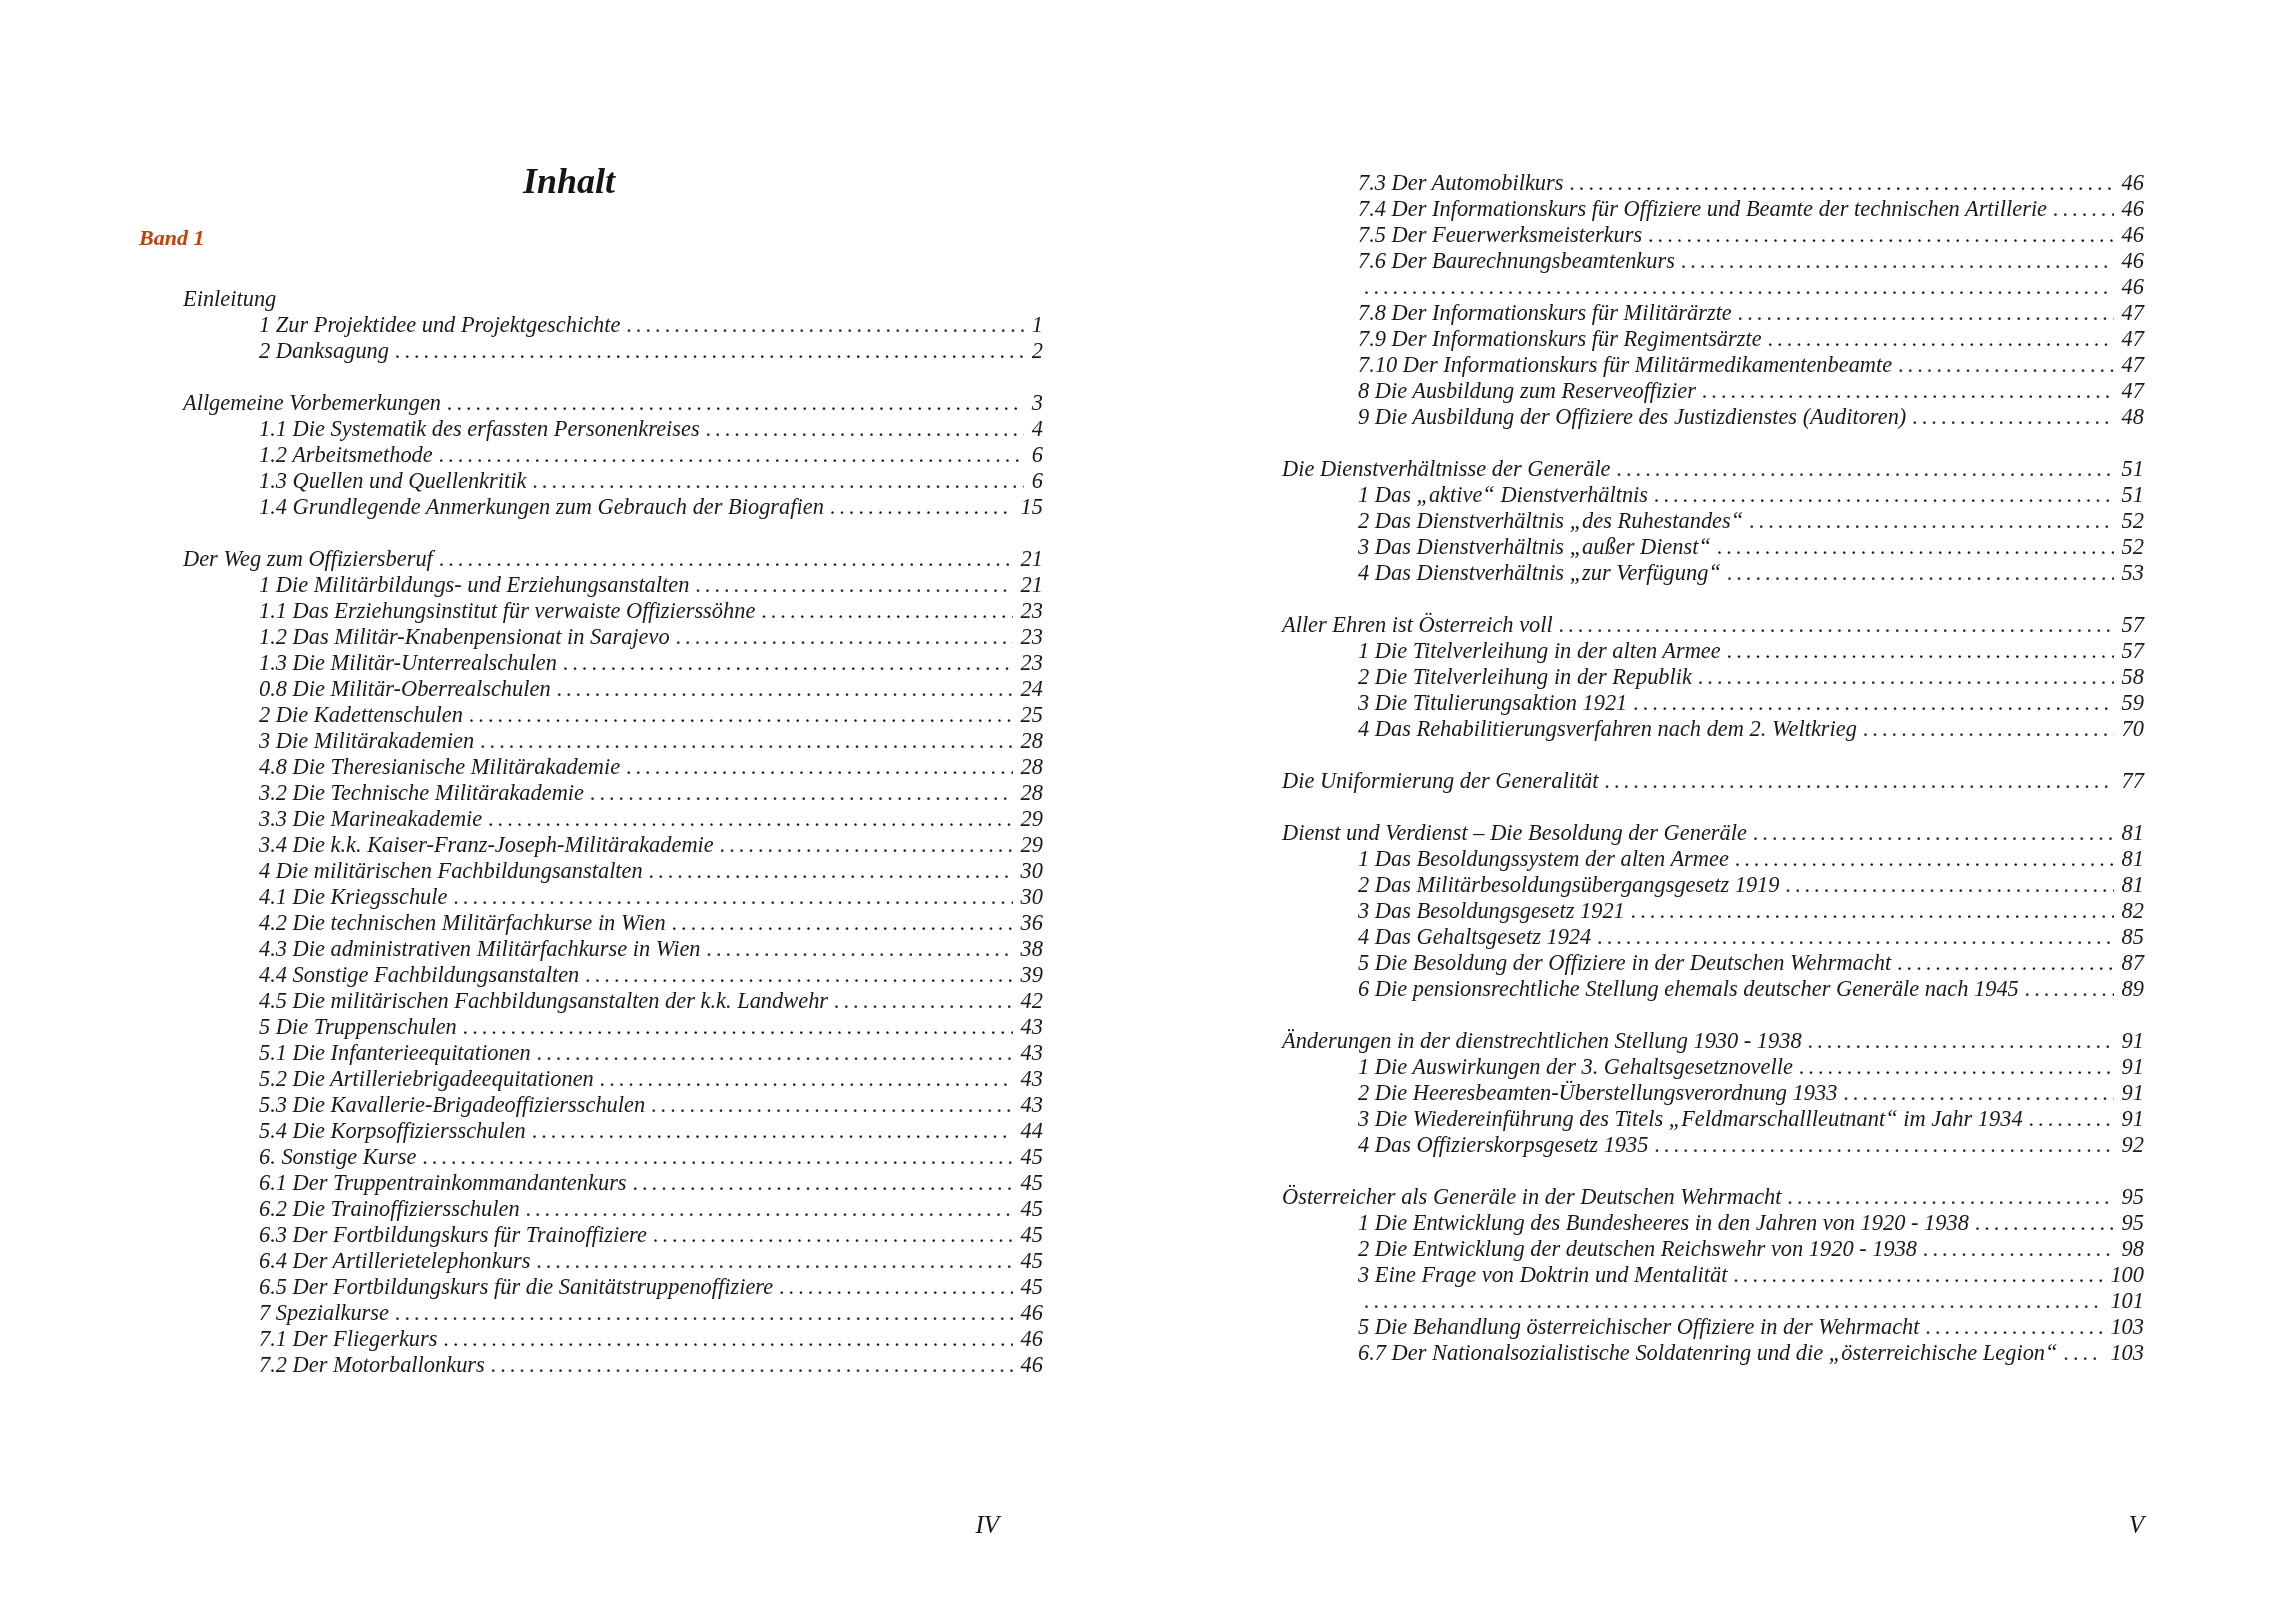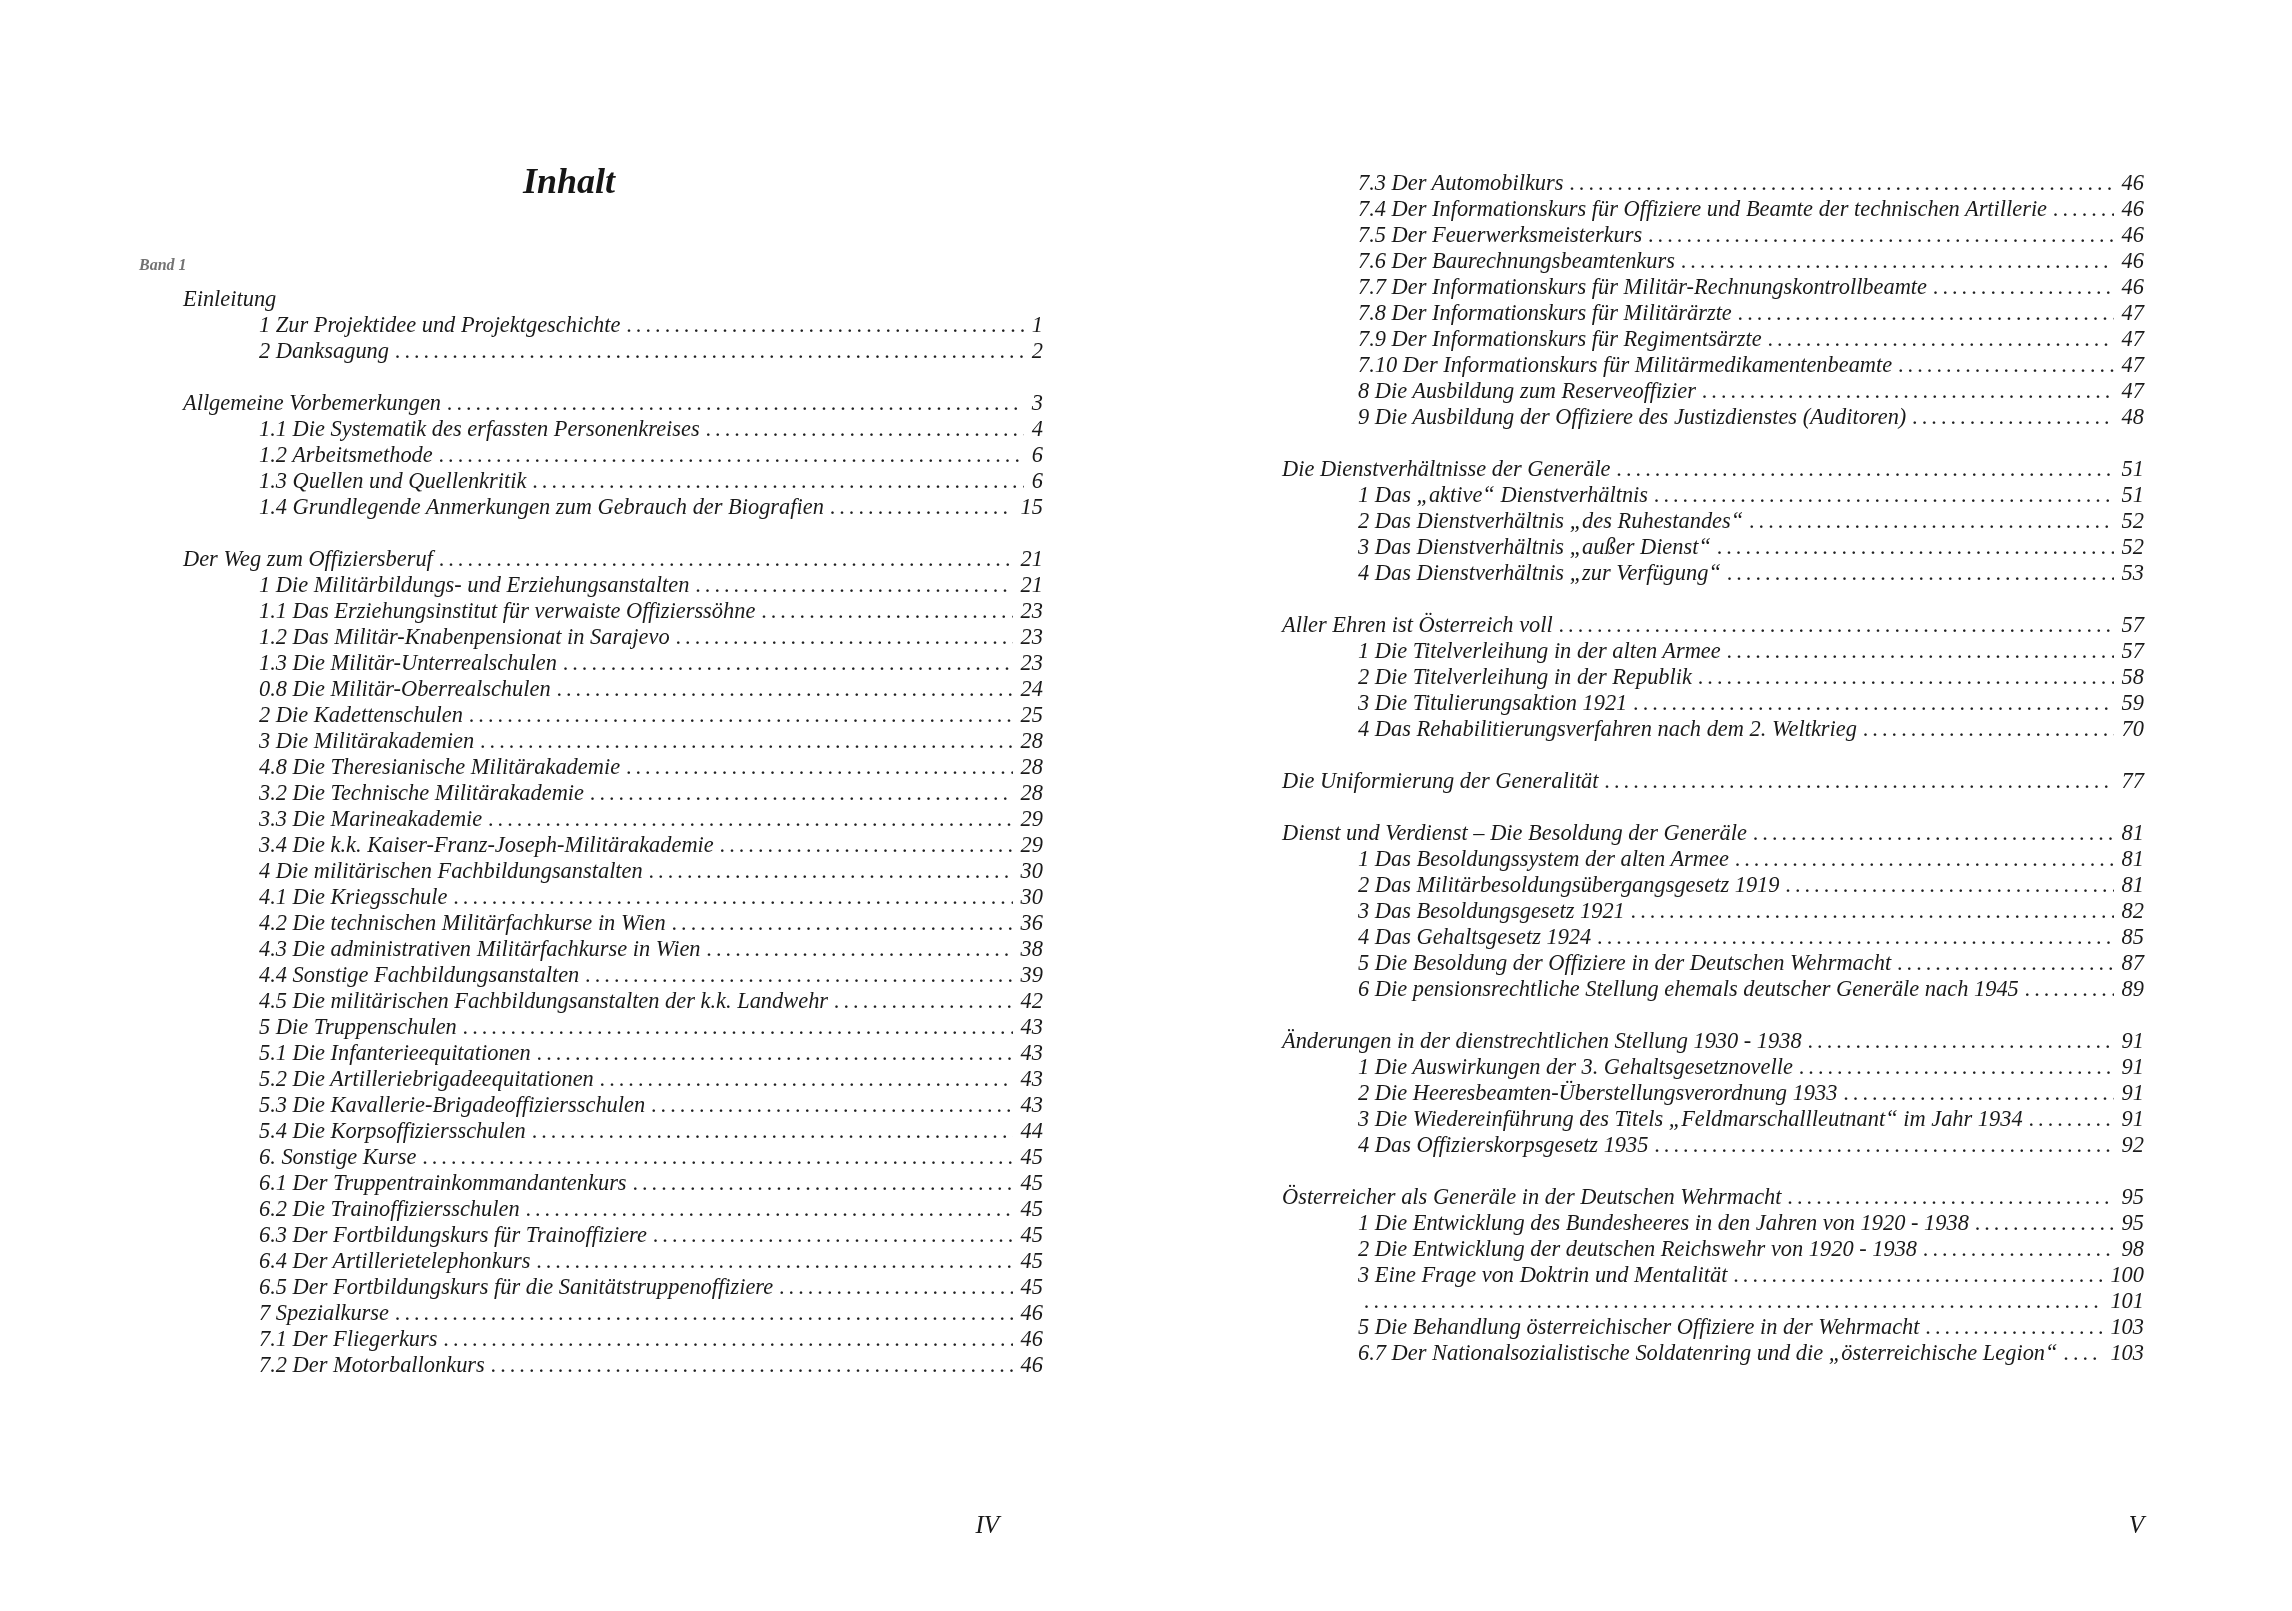--- a/index.html
+++ b/index.html
@@ -33,25 +33,24 @@
     text-align: center;
     font-size: 36px;
     font-weight: bold;
     line-height: 1;
     color: #161616;
   }
   .volume-heading {
     position: absolute;
     top: 220px;
     left: 0;
-    font-size: 16px;
+    font-size: 22px;
     font-weight: bold;
     line-height: 1;
-    color: #737373;
-    margin-top: 30px;
+    color: #c2410c;
   }
   .groups { position: absolute; left: 0; width: 100%; }
   .groups-left  { top: 279px; margin-left: 44px; }
   .groups-right { top: 163px; }
 
   .toc-group + .toc-group { margin-top: 26px; }
 
   .toc-row {
     display: flex;
     align-items: baseline;
@@ -315,21 +314,20 @@
           <span class="lab">7.5 Der Feuerwerksmeisterkurs</span>
           <span class="dots">........................................................................................................................................................................................................</span>
           <span class="pnum">46</span>
         </div>
         <div class="toc-row ind">
           <span class="lab">7.6 Der Baurechnungsbeamtenkurs</span>
           <span class="dots">........................................................................................................................................................................................................</span>
           <span class="pnum">46</span>
         </div>
         <div class="toc-row ind">
-          <span class="lab">7.7 Der Informationskurs für Militär-Rechnungskontrollbeamte</span>
           <span class="dots">........................................................................................................................................................................................................</span>
           <span class="pnum">46</span>
         </div>
         <div class="toc-row ind">
           <span class="lab">7.8 Der Informationskurs für Militärärzte</span>
           <span class="dots">........................................................................................................................................................................................................</span>
           <span class="pnum">47</span>
         </div>
         <div class="toc-row ind">
           <span class="lab">7.9 Der Informationskurs für Regimentsärzte</span>

